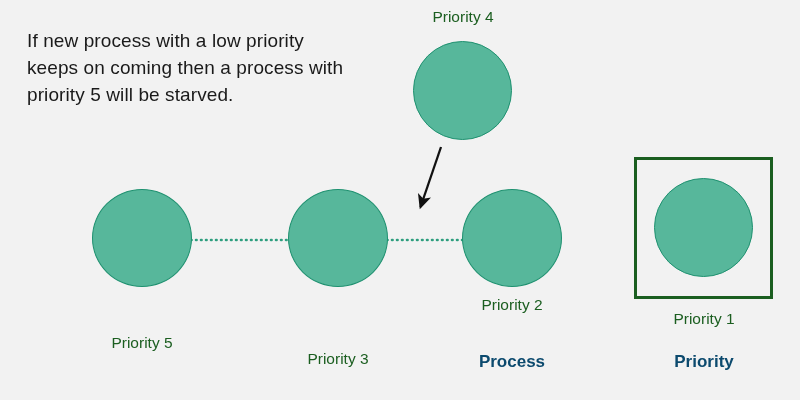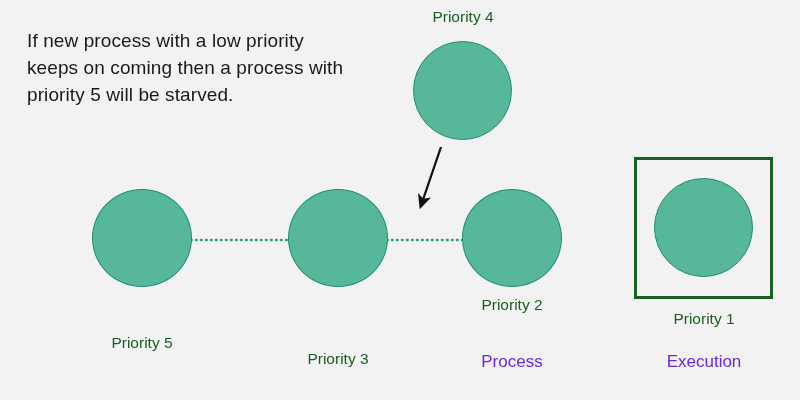--- a/index.html
+++ b/index.html
@@ -84,23 +84,23 @@
     width: 139px;
     height: 142px;
     border: 3px solid #1b5e20;
     box-sizing: border-box;
   }
 
   
   .legend-caption {
     position: absolute;
     text-align: center;
-    color: #6d28d9;
+    color: #0c4a6e;
     font-size: 17px;
-    font-weight: normal;
+    font-weight: bold;
     white-space: nowrap;
   }
   #caption-process   { left: 442px; top: 352px; width: 140px; }
   #caption-execution { left: 634px; top: 352px; width: 140px; }
 </style>
 </head>
 <body>
 
 <div id="stage">
 
@@ -142,15 +142,15 @@
     <div class="node-label">Priority 2</div>
   </div>
 
   <div class="node" id="node-p1">
     <div class="disc"></div>
     <div class="node-label">Priority 1</div>
   </div>
 
   <div class="legend-caption" id="caption-process">Process</div>
 
-  <div class="legend-caption" id="caption-execution">Execution</div>
+  <div class="legend-caption" id="caption-execution">Priority</div>
 
 </div>
 
 </body></html>

